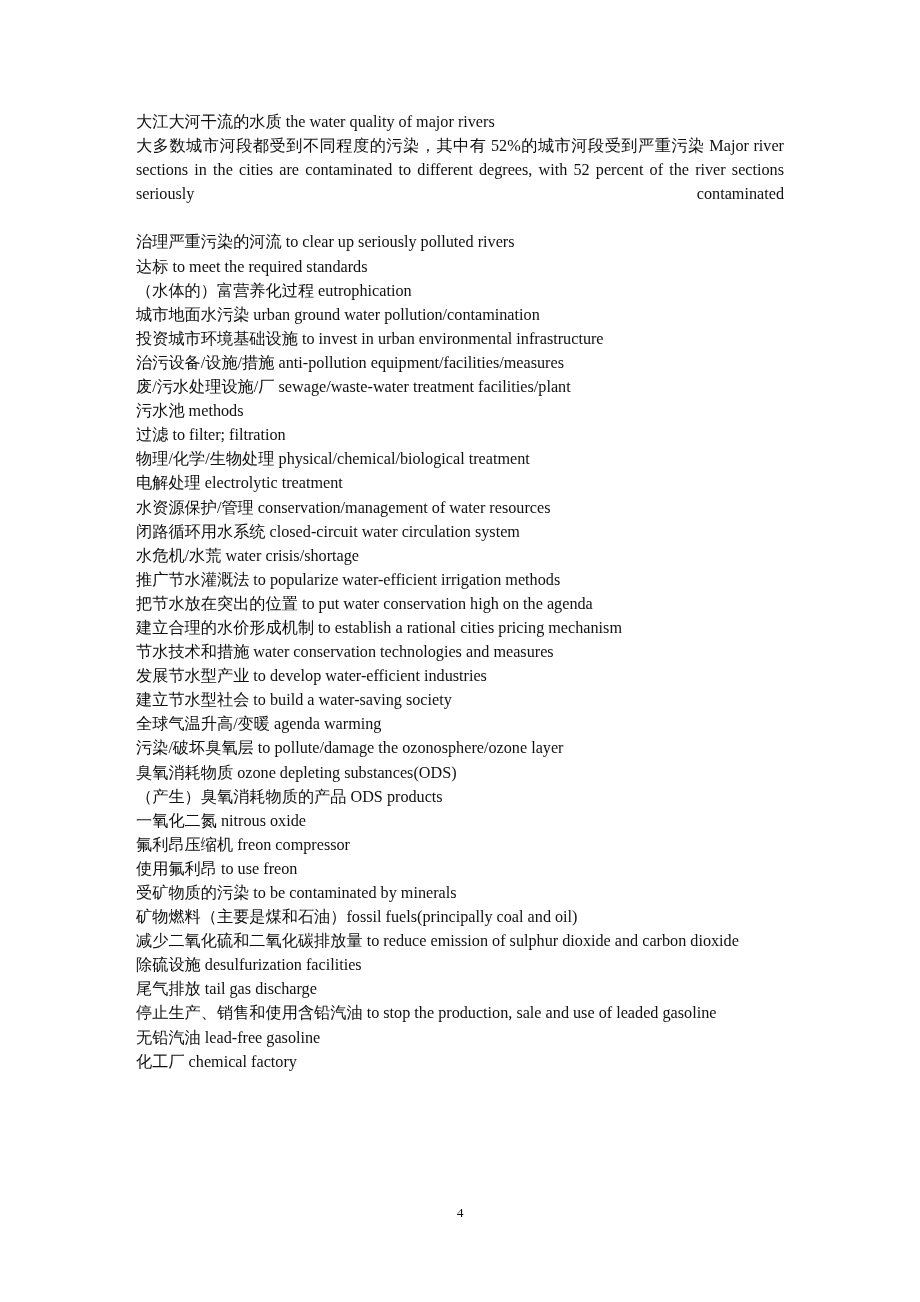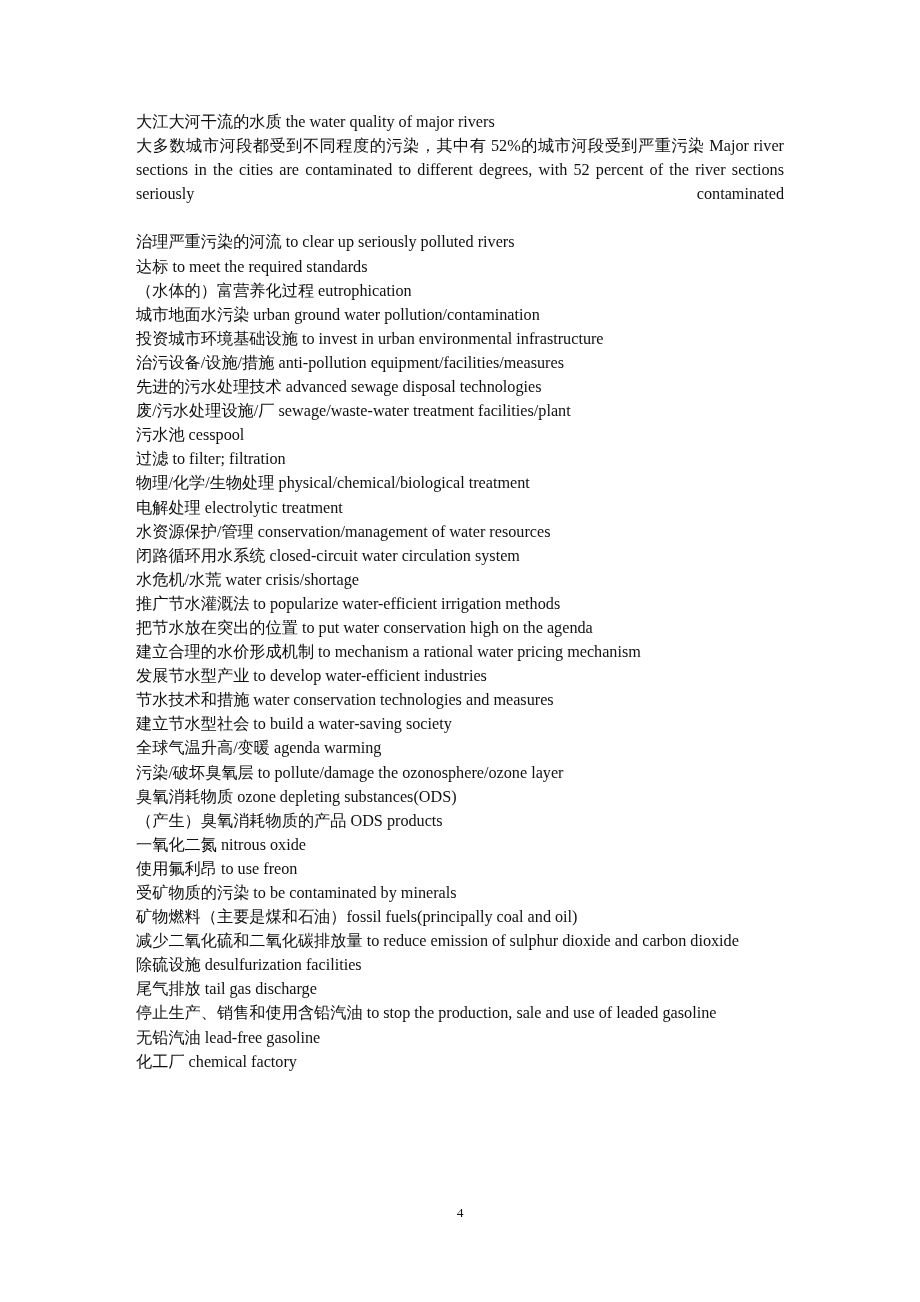--- a/index.html
+++ b/index.html
@@ -71,40 +71,40 @@
 <div id="page">
   <div id="text-body">
       <div class="line single">大江大河干流的水质 the water quality of major rivers</div>
       <div class="line para">大多数城市河段都受到不同程度的污染，其中有 52%的城市河段受到严重污染 Major river sections in the cities are contaminated to different degrees, with 52 percent of the river sections seriously contaminated</div>
       <div class="line single">治理严重污染的河流 to clear up seriously polluted rivers</div>
       <div class="line single">达标 to meet the required standards</div>
       <div class="line single">（水体的）富营养化过程 eutrophication</div>
       <div class="line single">城市地面水污染 urban ground water pollution/contamination</div>
       <div class="line single">投资城市环境基础设施 to invest in urban environmental infrastructure</div>
       <div class="line single">治污设备/设施/措施 anti-pollution equipment/facilities/measures</div>
-      <div class="line single">先进的污水处理技术 advanced sewage disposal technologies</div>
       <div class="line single">废/污水处理设施/厂 sewage/waste-water treatment facilities/plant</div>
-      <div class="line single">污水池 cesspool</div>
+      <div class="line single">污水池 methods</div>
       <div class="line single">过滤 to filter; filtration</div>
       <div class="line single">物理/化学/生物处理 physical/chemical/biological treatment</div>
       <div class="line single">电解处理 electrolytic treatment</div>
       <div class="line single">水资源保护/管理 conservation/management of water resources</div>
       <div class="line single">闭路循环用水系统 closed-circuit water circulation system</div>
       <div class="line single">水危机/水荒 water crisis/shortage</div>
       <div class="line single">推广节水灌溉法 to popularize water-efficient irrigation methods</div>
       <div class="line single">把节水放在突出的位置 to put water conservation high on the agenda</div>
-      <div class="line single">建立合理的水价形成机制 to mechanism a rational water pricing mechanism</div>
+      <div class="line single">建立合理的水价形成机制 to establish a rational cities pricing mechanism</div>
+      <div class="line single">节水技术和措施 water conservation technologies and measures</div>
       <div class="line single">发展节水型产业 to develop water-efficient industries</div>
-      <div class="line single">节水技术和措施 water conservation technologies and measures</div>
       <div class="line single">建立节水型社会 to build a water-saving society</div>
       <div class="line single">全球气温升高/变暖 agenda warming</div>
       <div class="line single">污染/破坏臭氧层 to pollute/damage the ozonosphere/ozone layer</div>
       <div class="line single">臭氧消耗物质 ozone depleting substances(ODS)</div>
       <div class="line single">（产生）臭氧消耗物质的产品 ODS products</div>
       <div class="line single">一氧化二氮 nitrous oxide</div>
+      <div class="line single">氟利昂压缩机 freon compressor</div>
       <div class="line single">使用氟利昂 to use freon</div>
       <div class="line single">受矿物质的污染 to be contaminated by minerals</div>
       <div class="line single">矿物燃料（主要是煤和石油）fossil fuels(principally coal and oil)</div>
       <div class="line single">减少二氧化硫和二氧化碳排放量 to reduce emission of sulphur dioxide and carbon dioxide</div>
       <div class="line single">除硫设施 desulfurization facilities</div>
       <div class="line single">尾气排放 tail gas discharge</div>
       <div class="line single">停止生产、销售和使用含铅汽油 to stop the production, sale and use of leaded gasoline</div>
       <div class="line single">无铅汽油 lead-free gasoline</div>
       <div class="line single">化工厂 chemical factory</div>
     </div>

